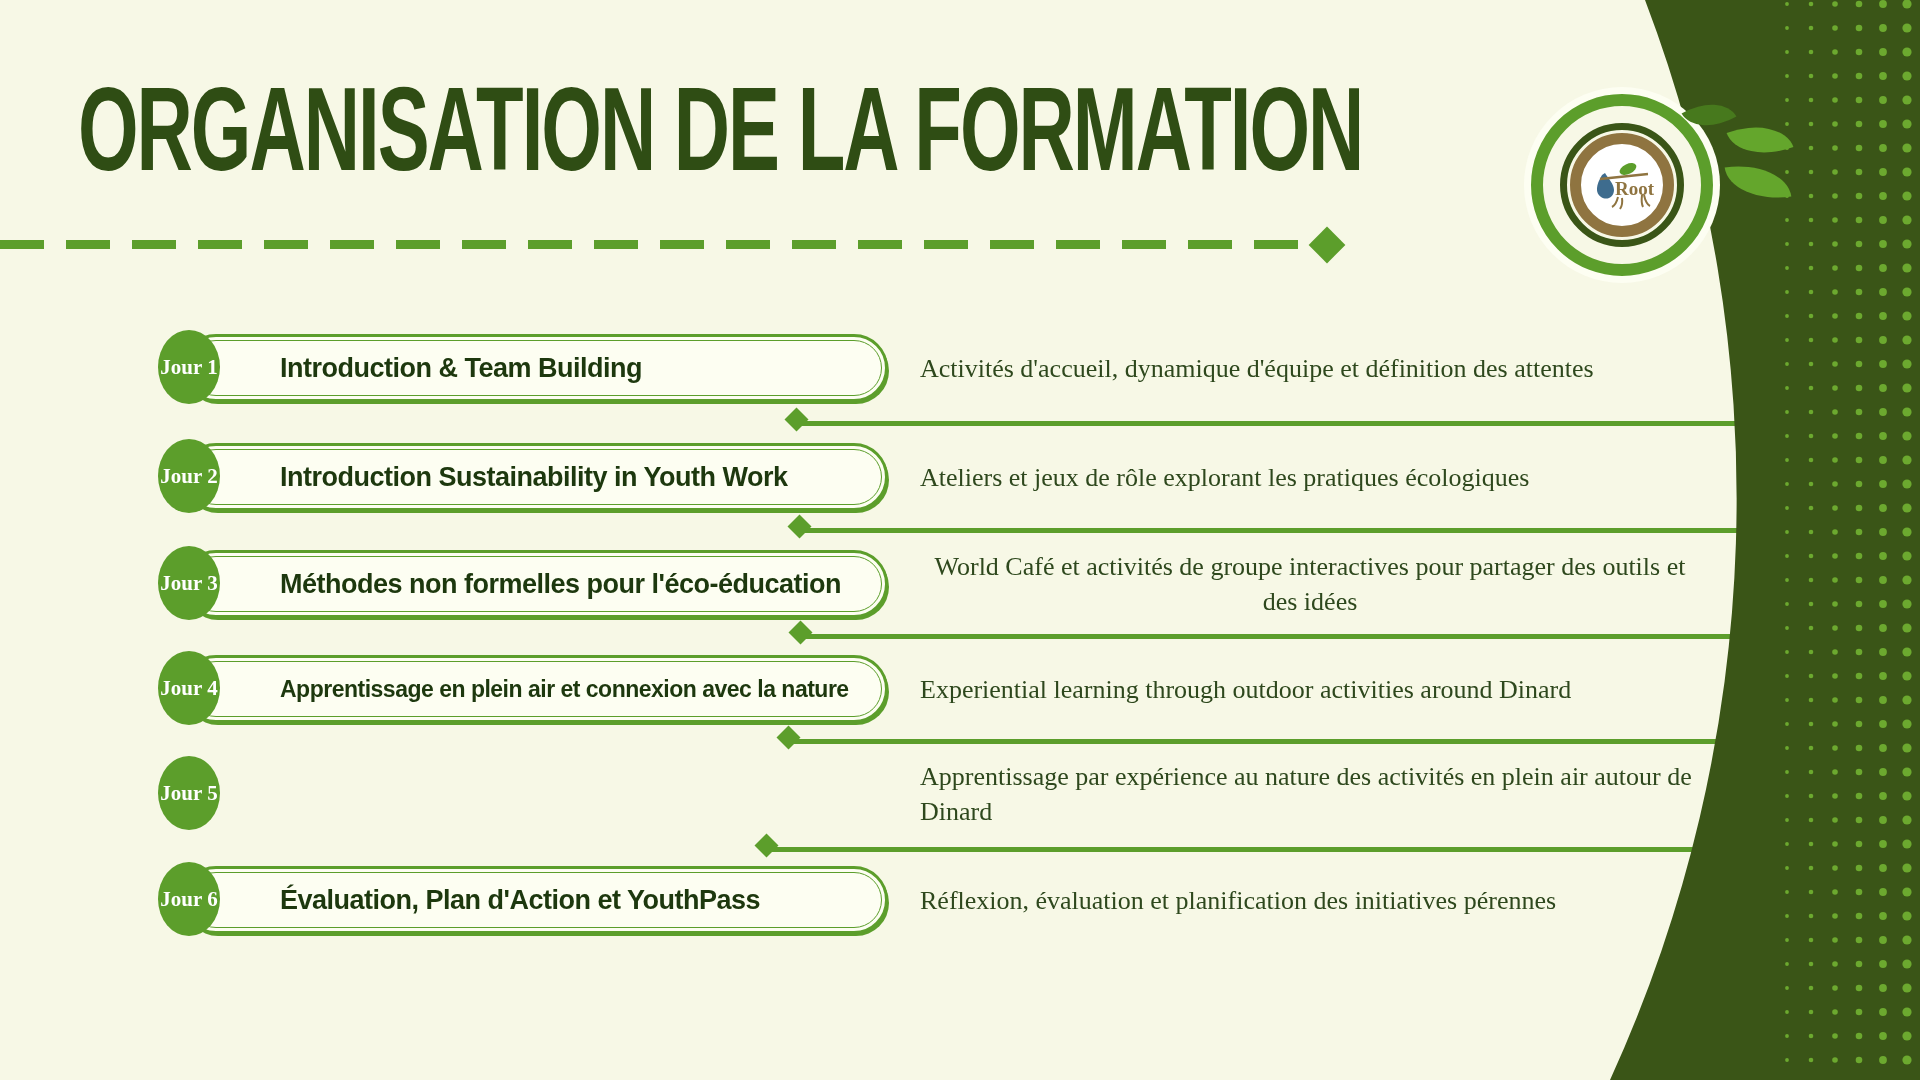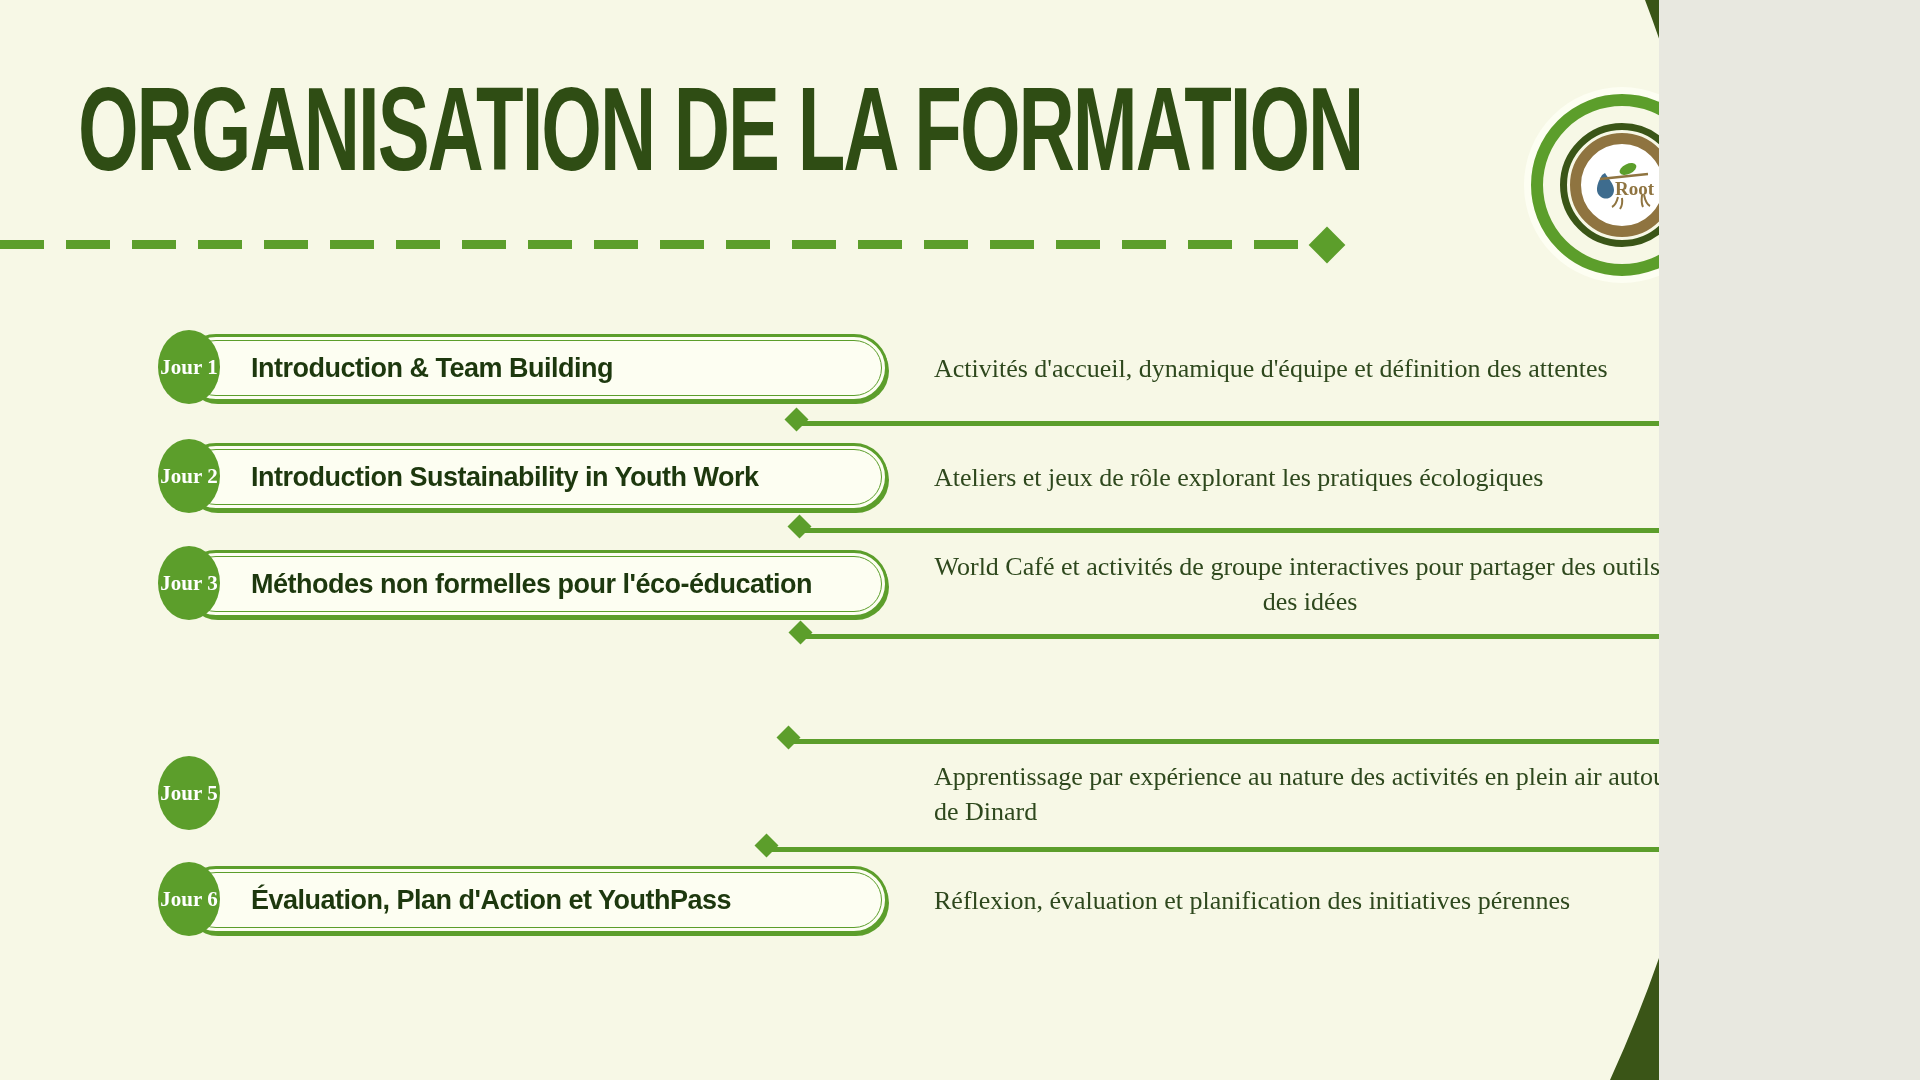--- a/index.html
+++ b/index.html
@@ -1,17 +1,17 @@
 <!DOCTYPE html>
 <html style="--bg: #F7F8E6; --pill-bg: #FDFEF2; --accent: #5C9E2B; --panel: #3A5517; --title-col: #2F4D14; --pill-text: #1D380E; --desc-col: #2E481D; --brown: #8F7440; --leaf: #64A62C; --leaf-dark: #47791D;"><head>
 <meta charset="utf-8">
 <style>
   html,body{margin:0;padding:0;background:#e8e8e0;}
   .stage{
-    position:relative;width:1659px;height:1080px;overflow:hidden;
+    position:relative;width:1920px;height:1080px;overflow:hidden;
     background:var(--bg,#F7F8E6);
     font-family:"Liberation Sans",sans-serif;
   }
   
   .page-title{
     position:absolute;left:78px;top:70px;margin:0;
     font-family:"Liberation Sans",sans-serif;font-weight:800;
     font-size:118px;line-height:1;letter-spacing:-3px;white-space:nowrap;
     color:var(--title-col,#2F4D14);
     transform:scaleX(0.66);transform-origin:0 50%;
@@ -43,28 +43,29 @@
     box-shadow:2px 3px 0 -1px var(--accent,#5C9E2B);
     display:flex;align-items:center;padding-left:66px;z-index:1;
   }
   .pill::before{
     content:"";position:absolute;inset:3px;border:1.5px solid var(--accent,#5C9E2B);
     border-radius:32px;pointer-events:none;
   }
   .pill-title{
     font-weight:bold;font-size:27px;letter-spacing:-0.5px;white-space:nowrap;
     color:var(--pill-text,#1D380E);
+    margin-left:29px;
   }
   .pill-title.small{font-size:23px;}
   .desc{
     position:absolute;left:920px;top:-11px;width:780px;height:90px;
     display:flex;align-items:center;
   }
   .desc p{
-    margin:14px;font-family:"Liberation Serif",serif;font-size:26px;
+    margin:0;font-family:"Liberation Serif",serif;font-size:26px;
     line-height:35px;color:var(--desc-col,#2E481D);
   }
   
   #connectors{position:absolute;inset:0;z-index:1;}
   .connector{position:absolute;height:5px;background:var(--accent,#5C9E2B);}
   .connector::before{
     content:"";position:absolute;left:-12px;top:-9.5px;width:17px;height:17px;
     background:var(--accent,#5C9E2B);transform:rotate(45deg);
   }
   
@@ -111,20 +112,29 @@
           <p>Ateliers et jeux de rôle explorant les pratiques écologiques</p>
         </div>
       </div>
       <div class="row" style="top: 550px; text-align: center;">
         <div class="badge">Jour 3</div>
         <div class="pill">
           <span class="pill-title">Méthodes non formelles pour l'éco-éducation</span>
         </div>
         <div class="desc">
           <p>World Café et activités de groupe interactives pour partager des outils et des idées</p>
+        </div>
+      </div>
+      <div class="row" style="top: 655px;">
+        <div class="badge">Jour 4</div>
+        <div class="pill">
+          <span class="pill-title small">Apprentissage en plein air et connexion avec la nature</span>
+        </div>
+        <div class="desc">
+          <p>Experiential learning through outdoor activities around Dinard</p>
         </div>
       </div>
       <div class="row" style="top: 760px;">
         <div class="badge">Jour 5</div>
         <div class="desc">
           <p>Apprentissage par expérience au nature des activités en plein air autour de Dinard</p>
         </div>
       </div>
       <div class="row" style="top: 866px;">
         <div class="badge">Jour 6</div>

